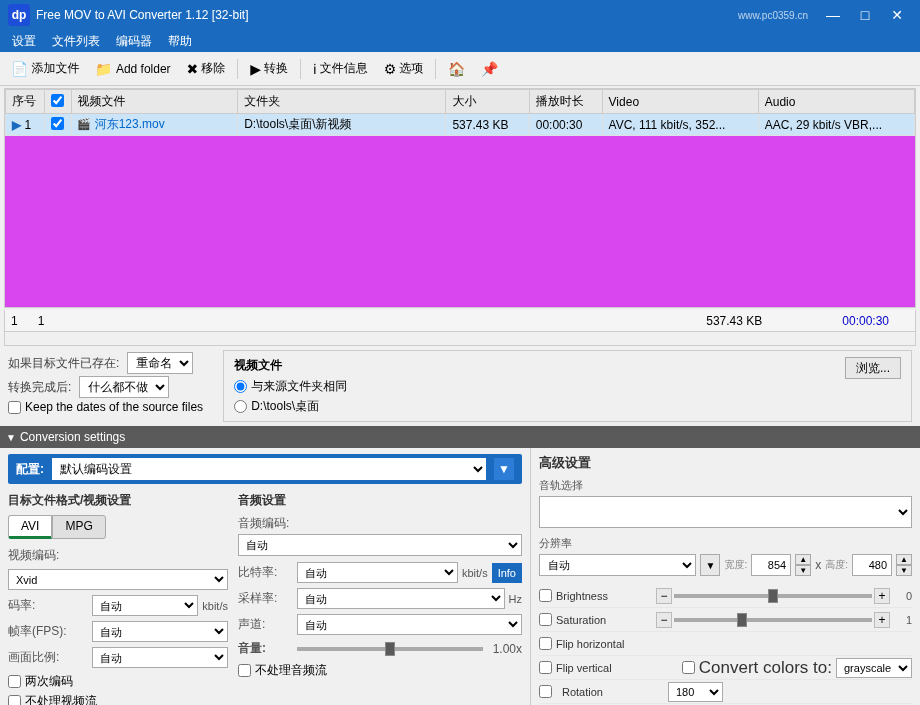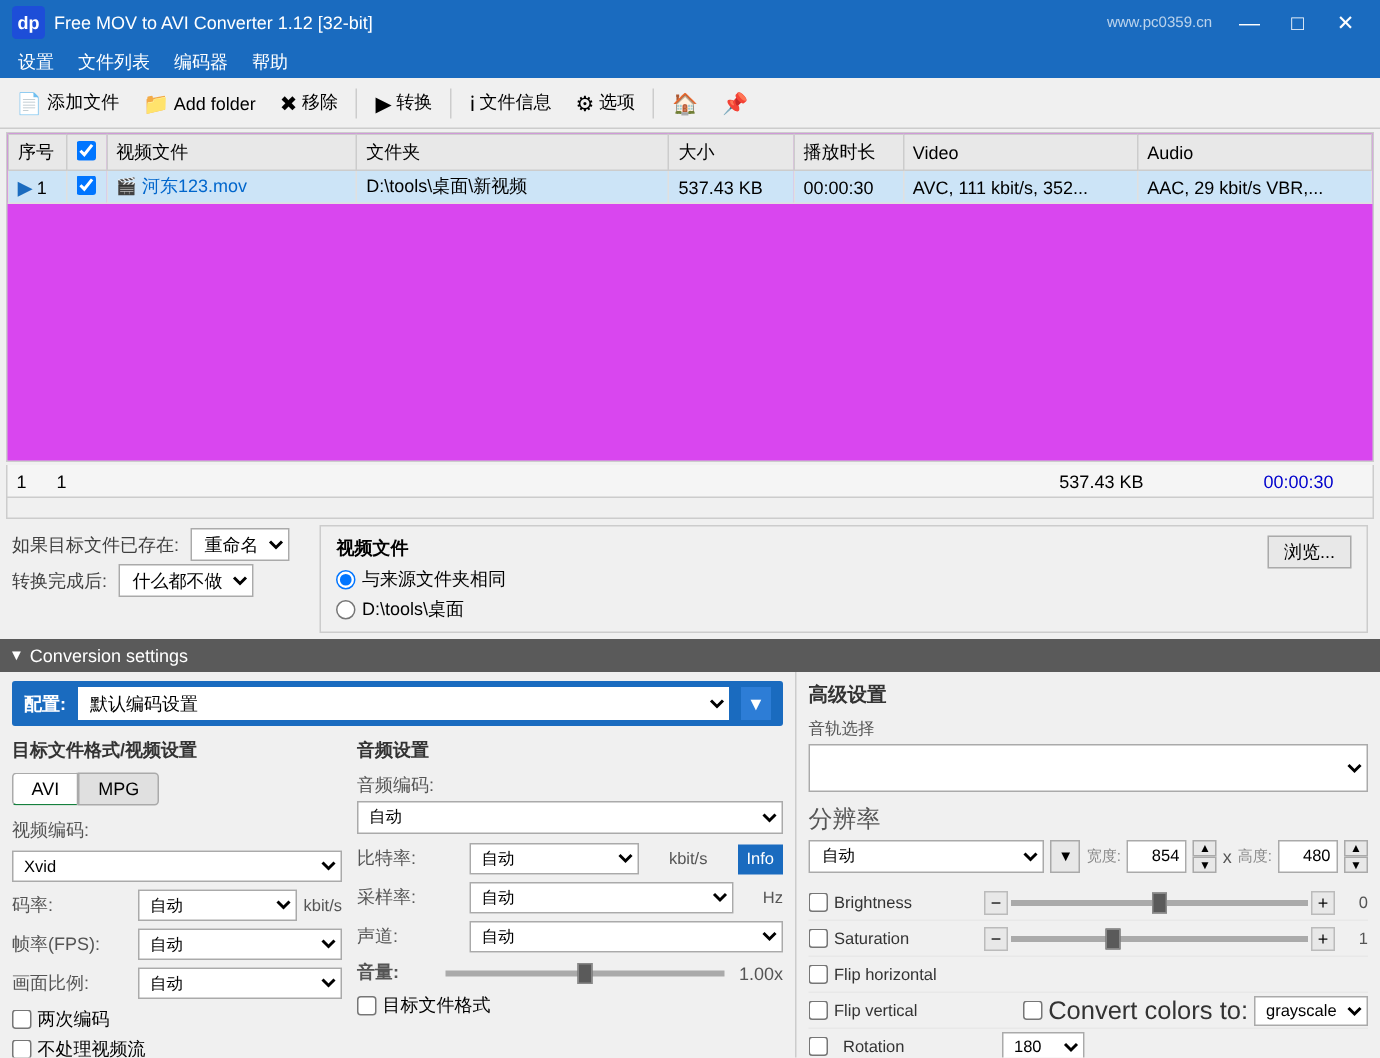--- a/index.html
+++ b/index.html
@@ -214,21 +214,21 @@
       font-size: 12px;
     }
     .format-tabs { display: flex; margin-bottom: 8px; }
     .format-tab {
       padding: 3px 12px;
       border: 1px solid #aaa;
       cursor: pointer;
       background: #e0e0e0;
       font-size: 12px;
     }
-    .format-tab.active { background: white; border-bottom: 1px solid #15803d; }
+    .format-tab.active { background: white; border-bottom: 3px solid #15803d; }
     .format-tab:first-child { border-radius: 3px 0 0 3px; }
     .format-tab:last-child { border-radius: 0 3px 3px 0; }
 
     .field-row {
       display: flex;
       align-items: center;
       gap: 4px;
       margin-bottom: 5px;
     }
     .field-label { color: #555; min-width: 80px; }
@@ -251,21 +251,21 @@
       height: 22px;
       border: 1px solid #aaa;
       background: white;
       padding: 1px 3px;
       font-size: 11px;
       margin-bottom: 6px;
     }
     .audio-field-row {
       display: flex;
       align-items: center;
-      gap: 20px;
+      gap: 4px;
       margin-bottom: 5px;
     }
     .audio-field-label { color: #555; min-width: 55px; }
     .audio-field-select {
       height: 21px;
       border: 1px solid #aaa;
       background: white;
       padding: 1px 3px;
       font-size: 11px;
       flex: 1;
@@ -312,21 +312,21 @@
     .track-label { color: #555; margin-bottom: 3px; font-size: 11px; }
     .track-select {
       width: 100%;
       height: 22px;
       border: 1px solid #aaa;
       background: white;
       padding: 15px 4px;
       font-size: 11px;
       margin-bottom: 8px;
     }
-    .resolution-label { color: #555; margin-bottom: 3px; font-size: 16px; }
+    .resolution-label { color: #555; margin-bottom: 3px; font-size: 11px; }
     .resolution-row {
       display: flex;
       align-items: center;
       gap: 4px;
       margin-bottom: 8px;
     }
     .res-select {
       height: 22px;
       border: 1px solid #aaa;
       background: white;
@@ -563,20 +563,24 @@
         <select class="options-select">
           <option>重命名</option>
         </select>
       </div>
       <div class="options-row">
         <span class="options-label">转换完成后:</span>
         <select class="options-select">
           <option>什么都不做</option>
         </select>
       </div>
+      <div class="checkbox-item">
+        <input type="checkbox" style="">
+        <span>Keep the dates of the source files</span>
+      </div>
     </div>
     <div style="flex:1; border:1px solid #ccc; padding:6px 10px;">
       <div style="display:flex; justify-content:space-between; align-items:flex-start;">
         <div>
           <div style="font-weight:bold; margin-bottom:4px;">视频文件</div>
           <div class="radio-item">
             <input type="radio" name="folder" checked="" style="">
             <span>与来源文件夹相同</span>
           </div>
           <div class="radio-item" style="margin-top:3px;">
@@ -679,21 +683,21 @@
             <option>自动</option>
           </select>
         </div>
         <div class="volume-row">
           <span class="volume-label">音量:</span>
           <input type="range" class="volume-slider" min="0" max="100" value="50" style="">
           <span class="volume-value">1.00x</span>
         </div>
         <div class="no-process-audio">
           <input type="checkbox" style="">
-          <span>目标文件格式</span>
+          <span>不处理音频流</span>
         </div>
       </div>
     </div>
   </div>
 
   <div class="right-panel">
     <div class="advanced-title">高级设置</div>
 
     <div class="track-label">音轨选择</div>
     <select class="track-select">

